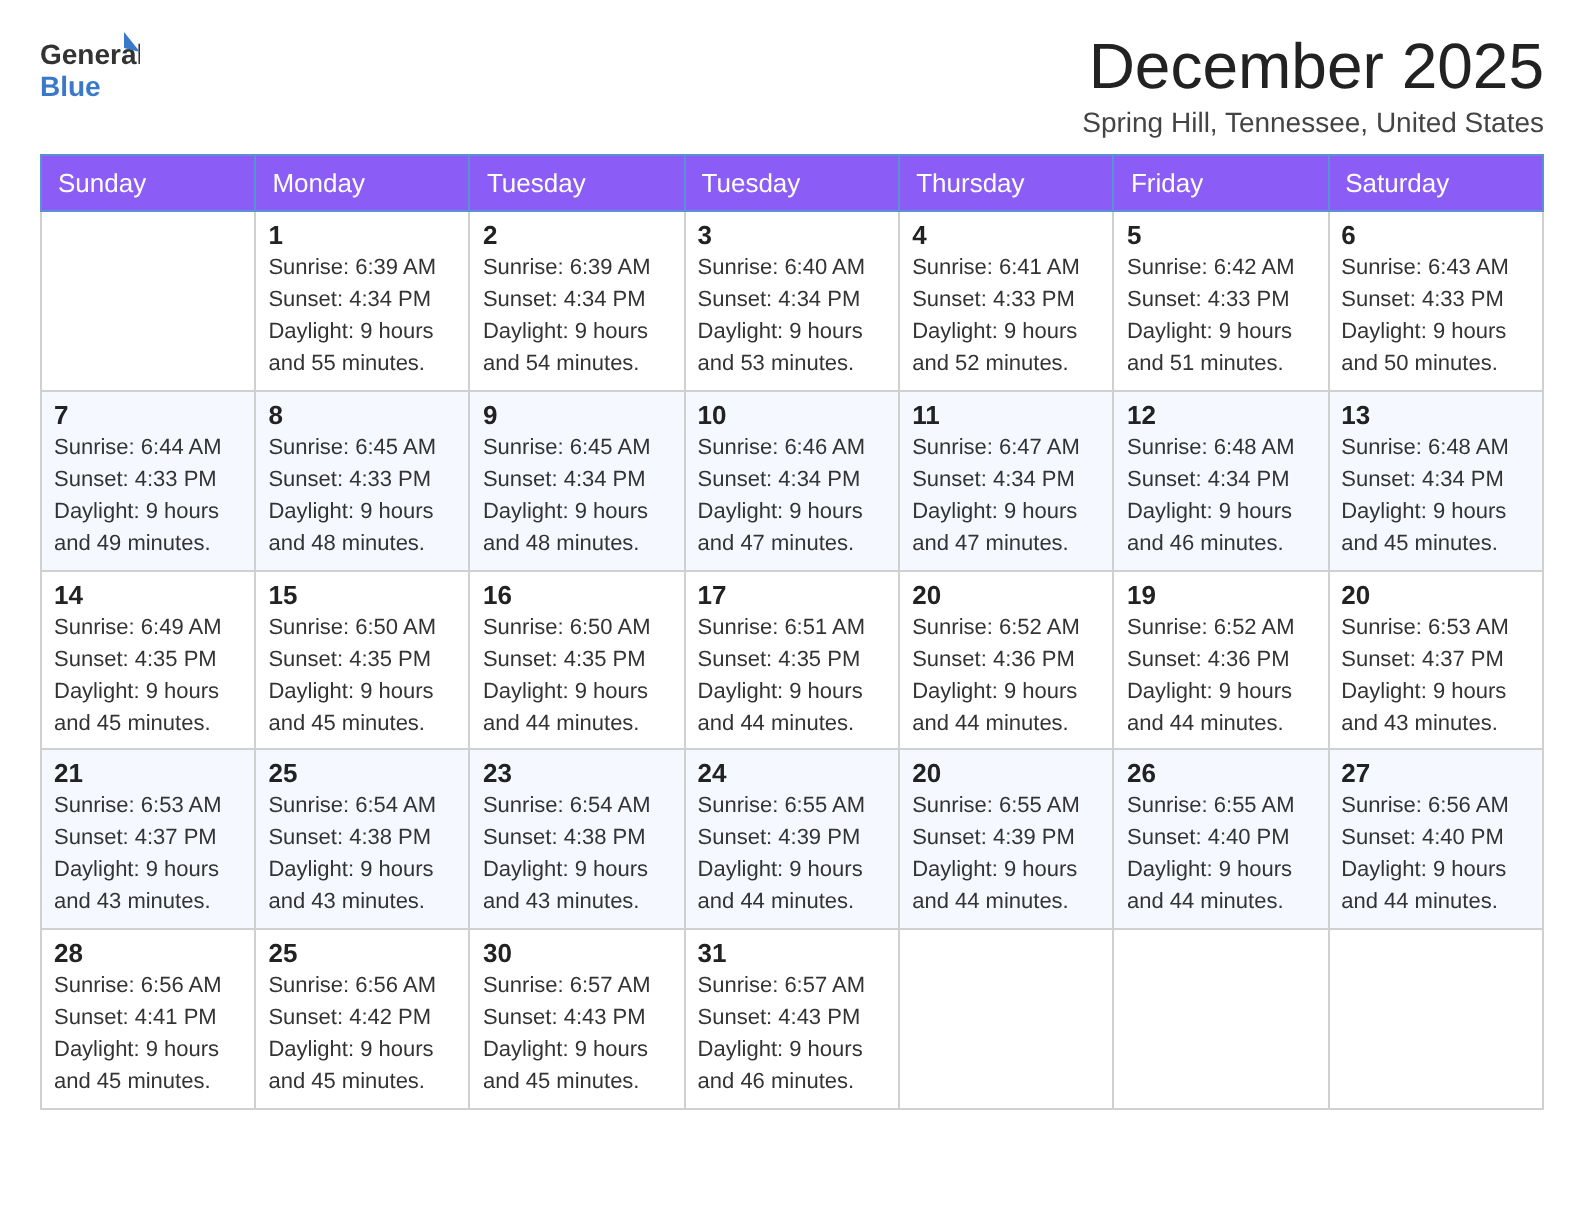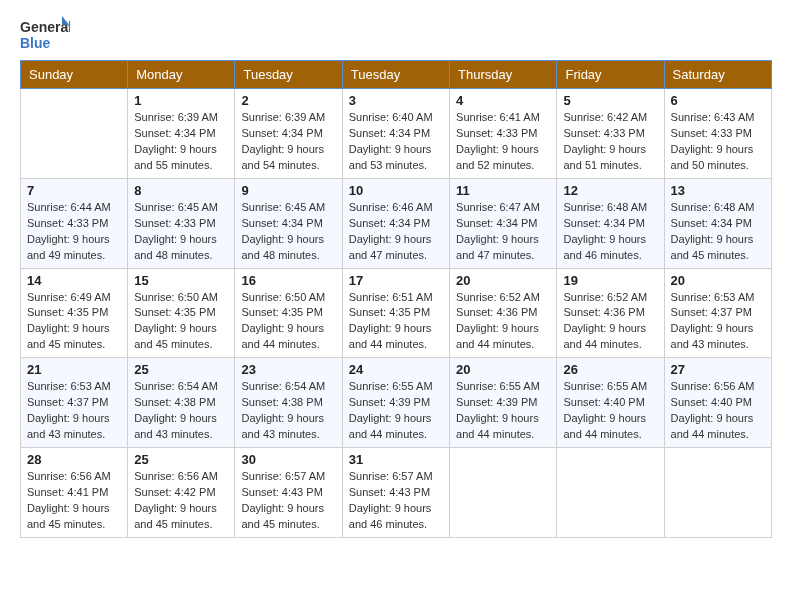--- a/index.html
+++ b/index.html
@@ -77,36 +77,38 @@
     .empty-cell {
       background: #f9f9f9;
     }
     tr:nth-child(even) td {
       background-color: #f5f8ff;
     }
     tr:nth-child(odd) td {
       background-color: #ffffff;
     }
     .calendar thead tr th {
-      background-color: #a16207;
+      background-color: #8b5cf6;
     }
   </style>
 </head>
 <body>
 
 <div class="page">
   <div class="header-row">
     <div class="logo">
     <svg width="50" height="36" viewBox="0 0 50 36" xmlns="http://www.w3.org/2000/svg">
       <text x="0" y="16" font-size="14" font-weight="bold" fill="#333" font-family="Arial">General</text>
       <text x="0" y="32" font-size="14" font-weight="bold" fill="#3a78c9" font-family="Arial">Blue</text>
       <polygon points="42,0 50,10 42,8" fill="#3a78c9"></polygon>
     </svg>
   </div>
     <div class="title-block">
+      <div class="main-title">December 2025</div>
+      <div class="sub-title">Spring Hill, Tennessee, United States</div>
     </div>
   </div>
 
   <table class="calendar">
     <thead>
       <tr>
         <th>Sunday</th>
         <th>Monday</th>
         <th>Tuesday</th>
         <th>Tuesday</th>

